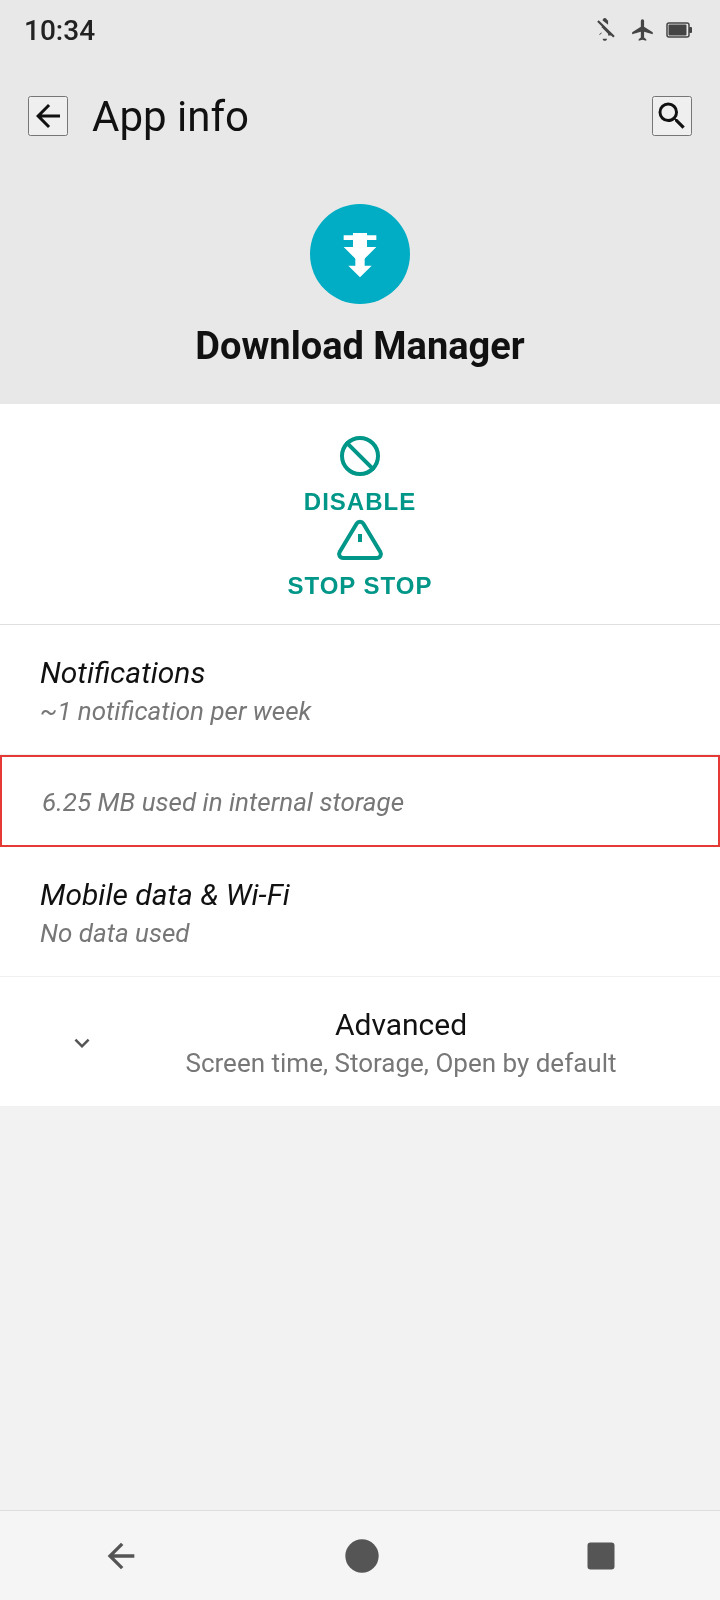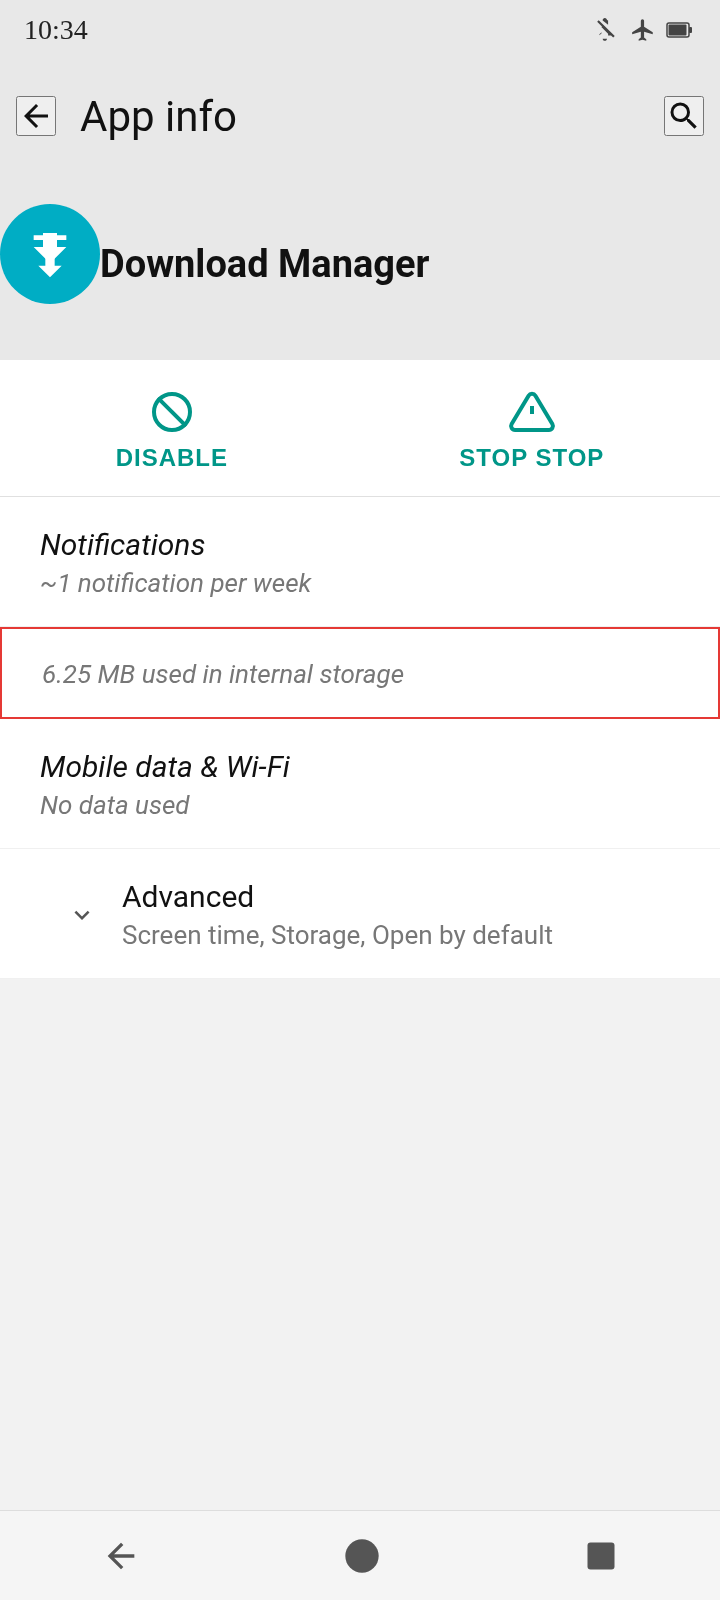--- a/index.html
+++ b/index.html
@@ -14,42 +14,41 @@
 
     
     .status-bar {
       width: 100%;
       height: 60px;
       background: #e8e8e8;
       display: flex;
       align-items: center;
       justify-content: space-between;
       padding: 15px 24px;
-      font-family: Liberation Serif, serif;
     }
     .status-time {
       font-size: 28px;
       font-weight: 500;
       color: #222;
     }
     .status-icons {
       display: flex;
       align-items: center;
       gap: 10px;
     }
 
     
     .app-bar {
       width: 100%;
       height: 112px;
       background: #e8e8e8;
       display: flex;
       align-items: center;
       justify-content: space-between;
-      padding: 0 16px;
+      padding: 0 28px;
       gap: 16px;
     }
     .app-bar-left {
       display: flex;
       align-items: center;
       gap: 24px;
     }
     .app-bar-title {
       font-size: 42px;
       font-weight: 400;
@@ -63,20 +62,21 @@
     .search-icon-btn {
       cursor: pointer;
       display: flex;
       align-items: center;
     }
 
     
     .app-header {
       background: #e8e8e8;
       display: flex;
+      flex-direction: column;
       align-items: center;
       padding: 32px 0 36px 0;
     }
     .app-icon-circle {
       width: 100px;
       height: 100px;
       border-radius: 50%;
       background: #00adc4;
       display: flex;
       align-items: center;
@@ -86,21 +86,21 @@
     .app-name {
       font-size: 38px;
       font-weight: 700;
       color: #111;
     }
 
     
     .action-buttons {
       background: #fff;
       display: flex;
-      flex-direction: row;
+      flex-direction: column;
       align-items: center;
       justify-content: space-around;
       padding: 28px 0 24px 0;
       border-bottom: 1px solid #e0e0e0;
     }
     .action-btn {
       display: flex;
       flex-direction: column;
       align-items: center;
       gap: 8px;
@@ -139,20 +139,21 @@
     }
     .settings-item.highlighted {
       border: 2.5px solid #e53935;
     }
     .settings-item-with-chevron {
       display: flex;
       align-items: center;
       padding: 30px 40px 28px 52px;
       cursor: pointer;
       border-bottom: 1px solid #f0f0f0;
+      text-align: center;
     }
     .chevron-area {
       width: 60px;
       display: flex;
       align-items: center;
       justify-content: center;
       margin-right: 0;
     }
     .settings-item-content {
       flex: 1;

